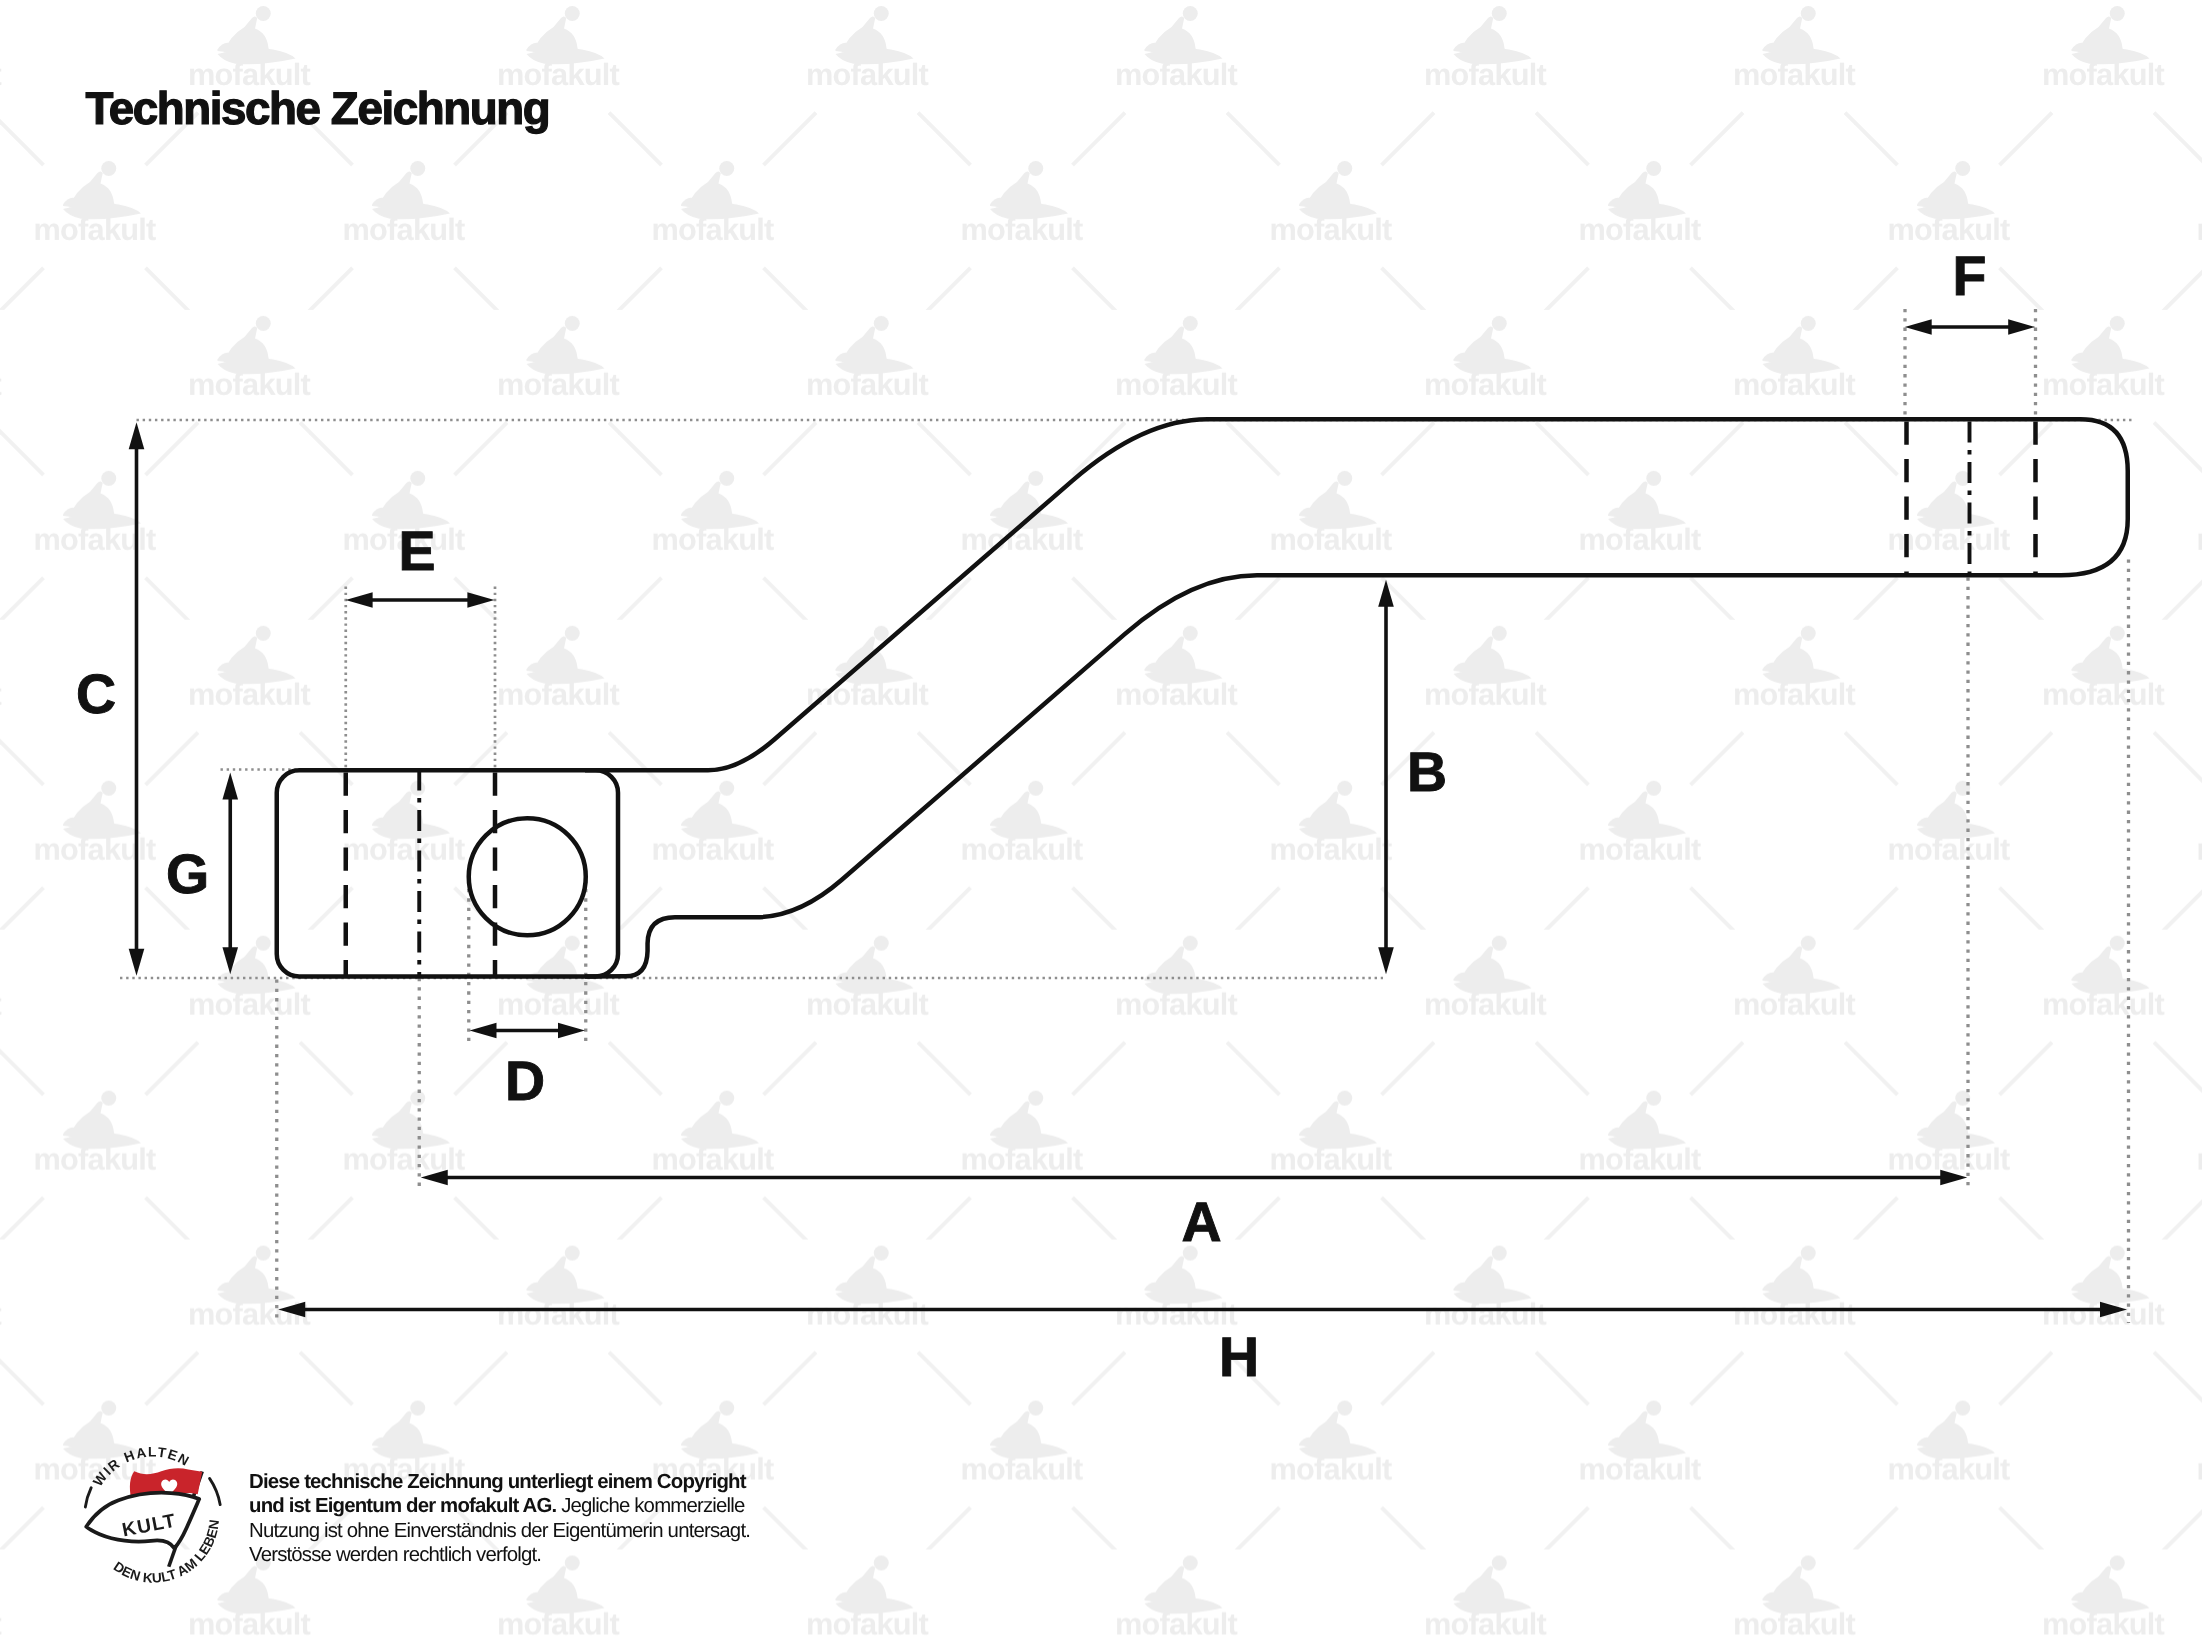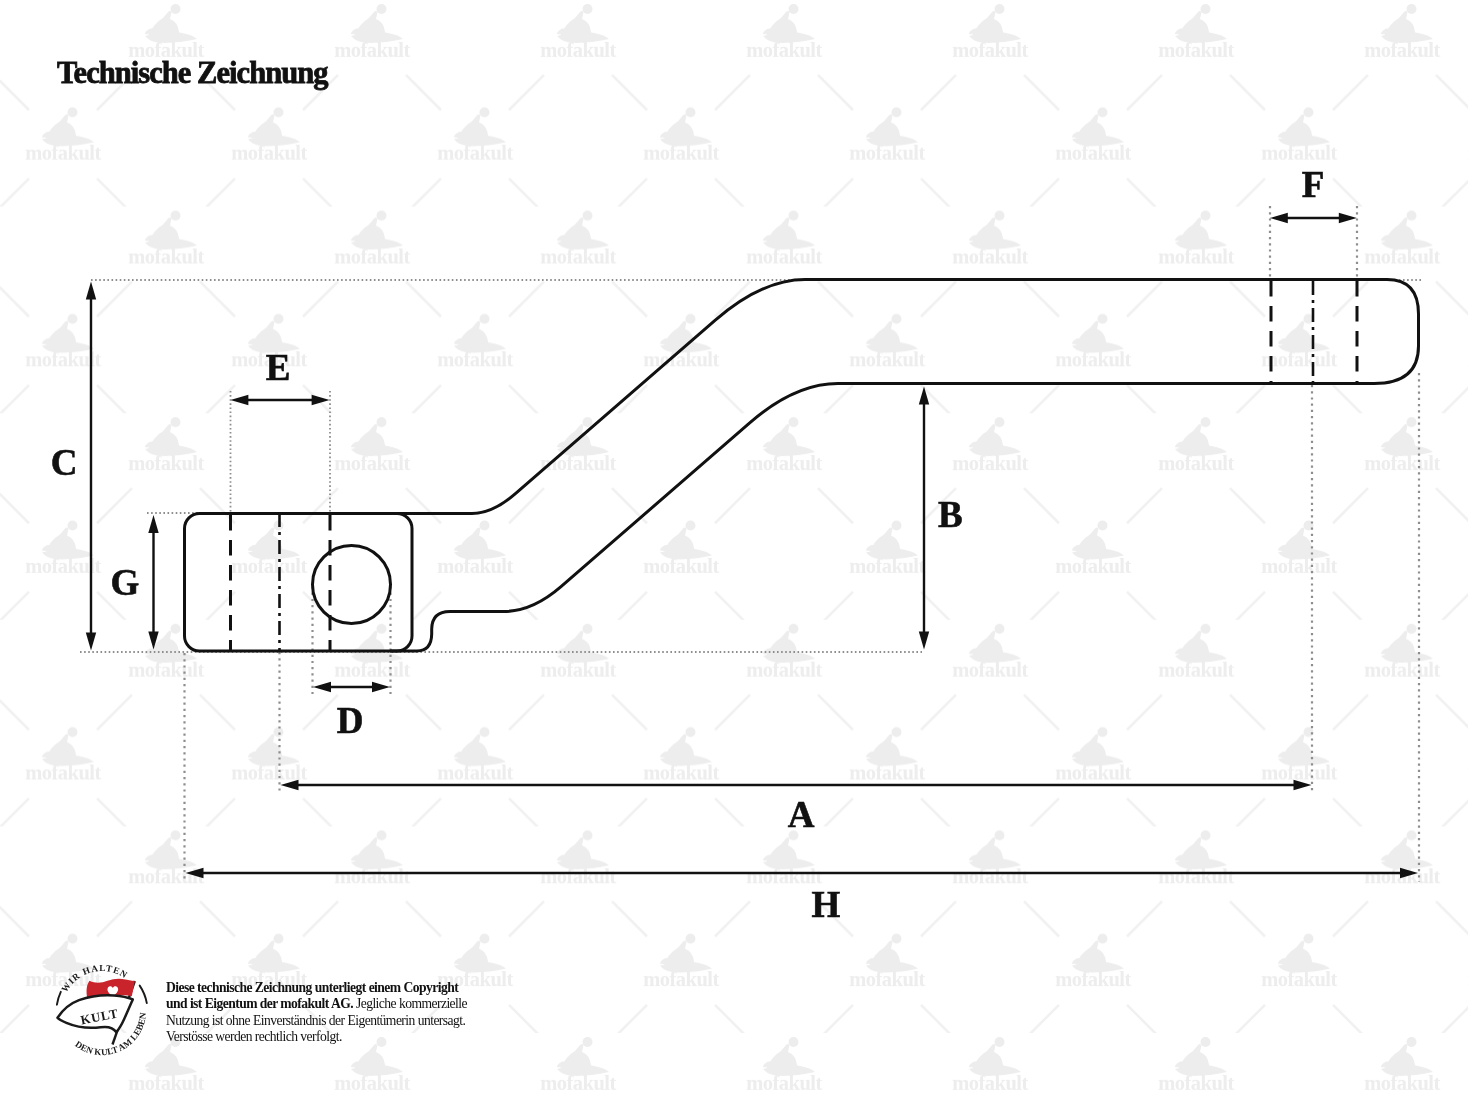--- a/index.html
+++ b/index.html
@@ -1,17 +1,17 @@
 <!DOCTYPE html>
 <html><head>
 <meta charset="utf-8">
 <style>
 html,body{margin:0;padding:0;background:#fff;}
 #page{position:relative;width:1468px;height:1101px;overflow:hidden;background:#fff;
-font-family:Liberation Serif, serif;}
+font-family:Liberation Sans, sans-serif;}
 svg{position:absolute;left:0;top:0;}
 </style>
 </head>
 <body>
 <div id="page">
 <svg width="1468" height="1101" viewBox="0 0 1468 1101">
 <defs>
 <g id="wmunit">
   <g fill="#ededed">
     <circle cx="9.5" cy="-29" r="5"></circle>

